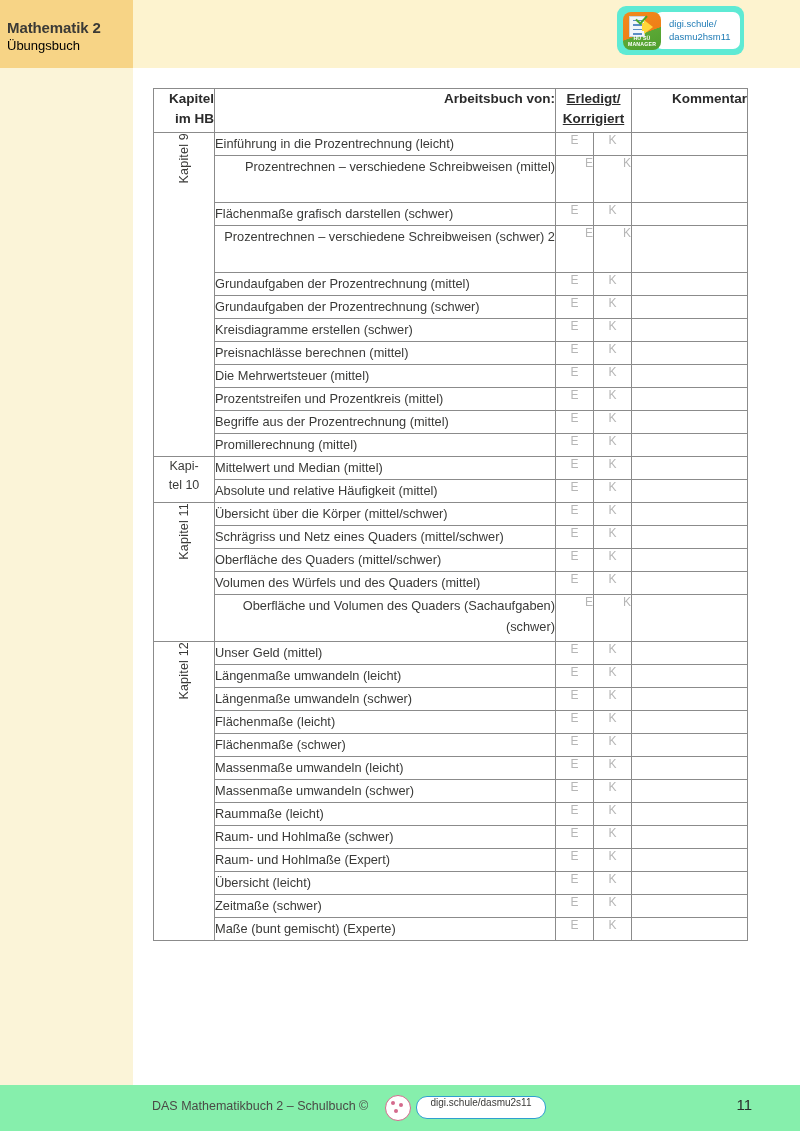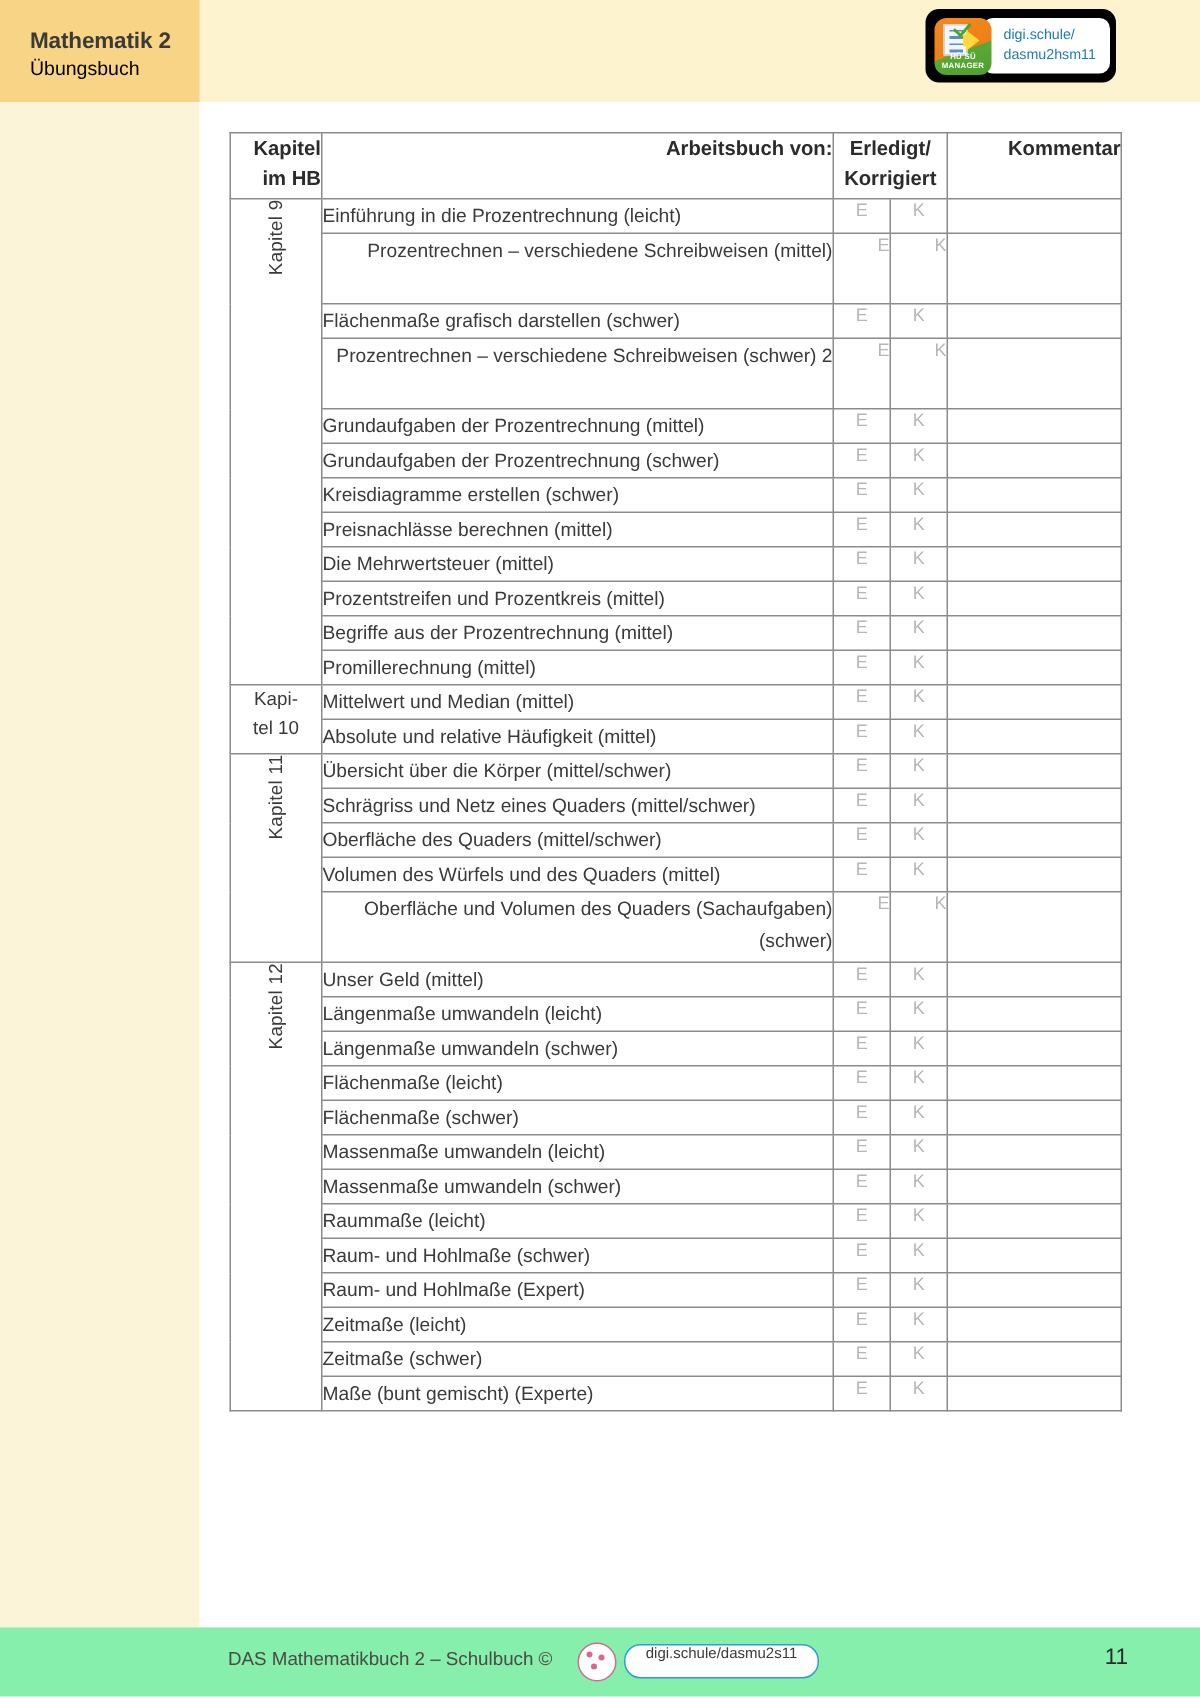--- a/index.html
+++ b/index.html
@@ -22,42 +22,42 @@
     left: 0; top: 0;
     width: 800px; height: 68px;
     background: #fdf3cf;
   }
   #header-title-block {
     position: absolute;
     left: 0; top: 0;
     width: 133px; height: 68px;
     background: #f7d486;
     box-sizing: border-box;
-    padding: 20px 0 0 20px;
+    padding: 20px 0 0 7px;
   }
   #book-title {
     font-size: 15px;
     font-weight: bold;
     color: #3b3a36;
     letter-spacing: -0.1px;
     line-height: 1.1;
   }
   #book-subtitle {
     font-size: 13px;
     color: #000000;
     line-height: 1.25;
     margin-top: 1px;
   }
 
   
   #digi-badge {
     position: absolute;
     left: 617px; top: 6px;
     width: 127px; height: 49px;
-    background: #000000;
+    background: #5eead4;
     border-radius: 9px;
     display: flex;
     align-items: center;
     padding: 0 6px;
     box-sizing: border-box;
   }
   #digi-badge-pill {
     position: absolute;
     left: 38px; top: 6px;
     width: 85px; height: 37px;
@@ -166,20 +166,21 @@
     color: #2b2b2b;
     height: 44px;
     padding: 5px 7px;
     text-align: right;
     line-height: 1.45;
   }
   thead th.left { text-align: right; }
   thead th.ek {
     text-align: center;
     padding: 5px 2px;
+    text-decoration: underline;
   }
 
   td.kapitel-cell {
     text-align: center;
     font-size: 12.5px;
     color: #3a3a38;
     vertical-align: middle;
     padding: 6px 2px;
     line-height: 1.5;
   }
@@ -502,21 +503,21 @@
         <td class="ek-cell">K</td>
         <td class="komm-cell"></td>
       </tr>
       <tr class="r1">
         <td class="titel-cell">Raum- und Hohlmaße (Expert)</td>
         <td class="ek-cell">E</td>
         <td class="ek-cell">K</td>
         <td class="komm-cell"></td>
       </tr>
       <tr class="r1">
-        <td class="titel-cell">Zeitmaße (leicht)</td>
+        <td class="titel-cell">Übersicht (leicht)</td>
         <td class="ek-cell">E</td>
         <td class="ek-cell">K</td>
         <td class="komm-cell"></td>
       </tr>
       <tr class="r1">
         <td class="titel-cell">Zeitmaße (schwer)</td>
         <td class="ek-cell">E</td>
         <td class="ek-cell">K</td>
         <td class="komm-cell"></td>
       </tr>

